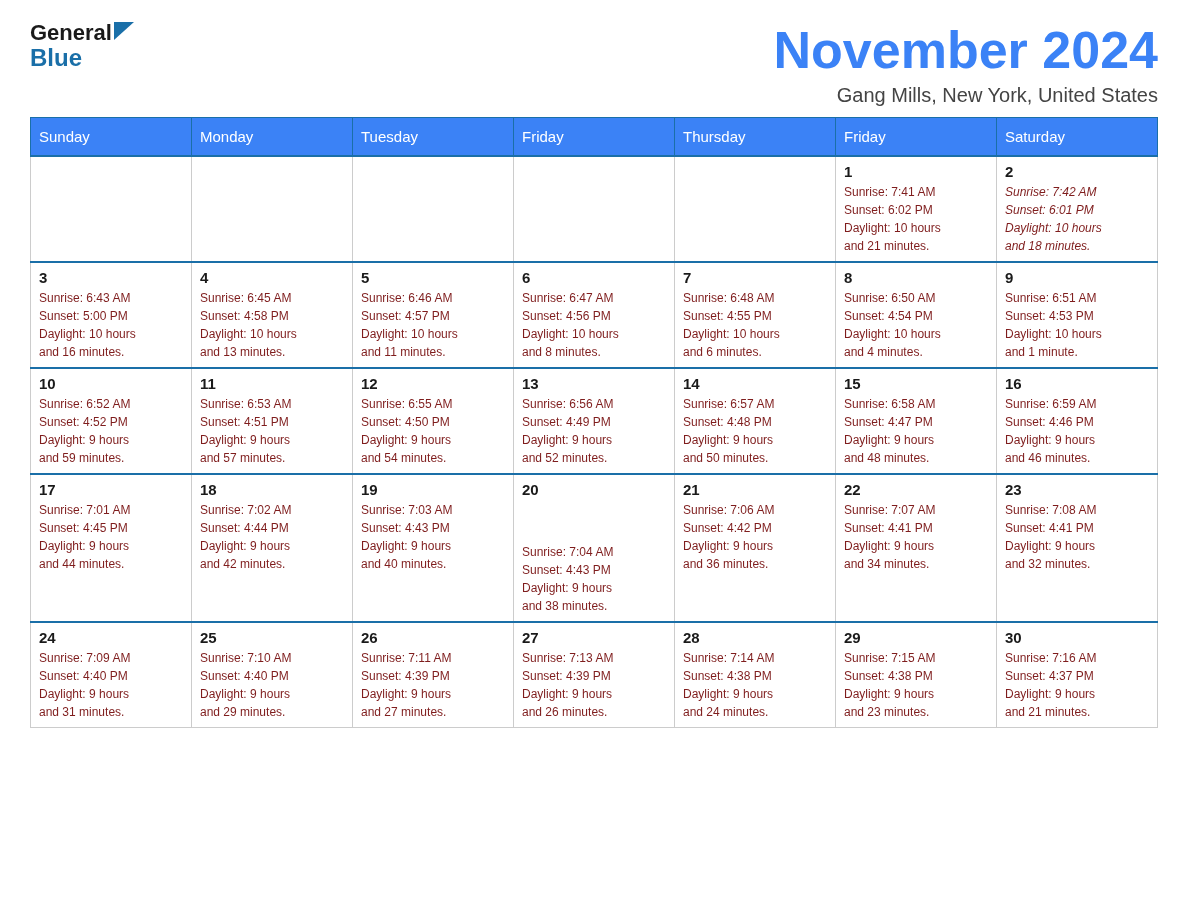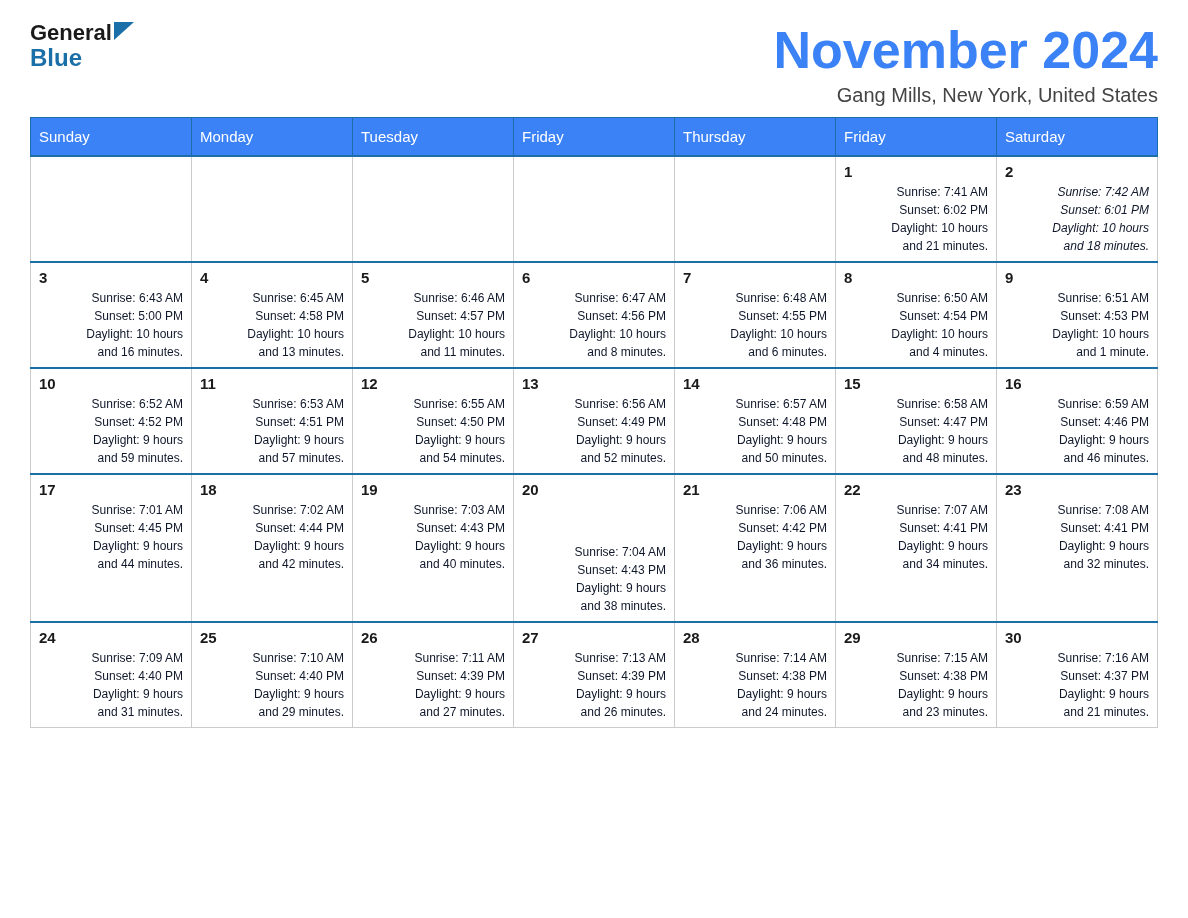--- a/index.html
+++ b/index.html
@@ -70,23 +70,22 @@
     }
     .day-number {
       font-size: 15px;
       font-weight: bold;
       color: #1a1a1a;
       display: block;
       margin-bottom: 3px;
     }
     .day-info {
       font-size: 12px;
-      color: #0f172a;
+      color: #7f1d1d;
       line-height: 1.5;
-      text-align: right;
     }
     .empty-cell {
       background: #fff;
     }
   </style>
 </head>
 <body>
 
 <div class="header">
   <div class="logo">

